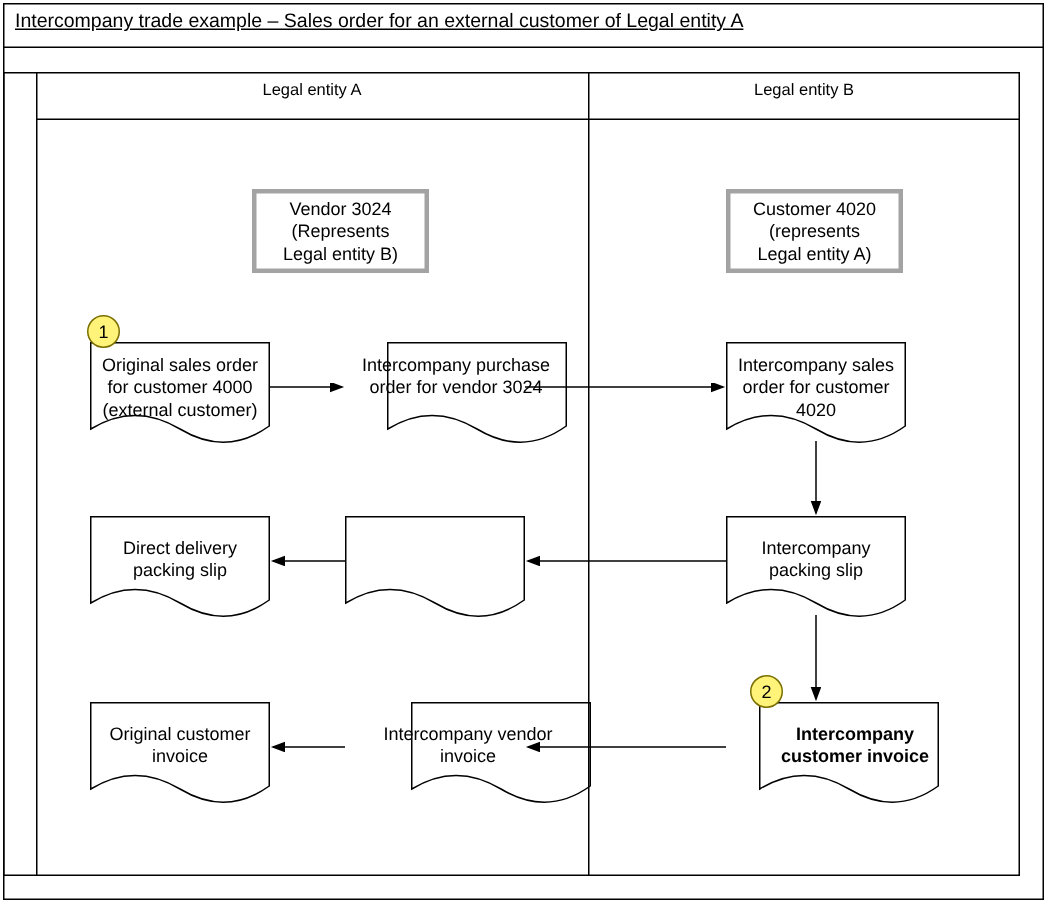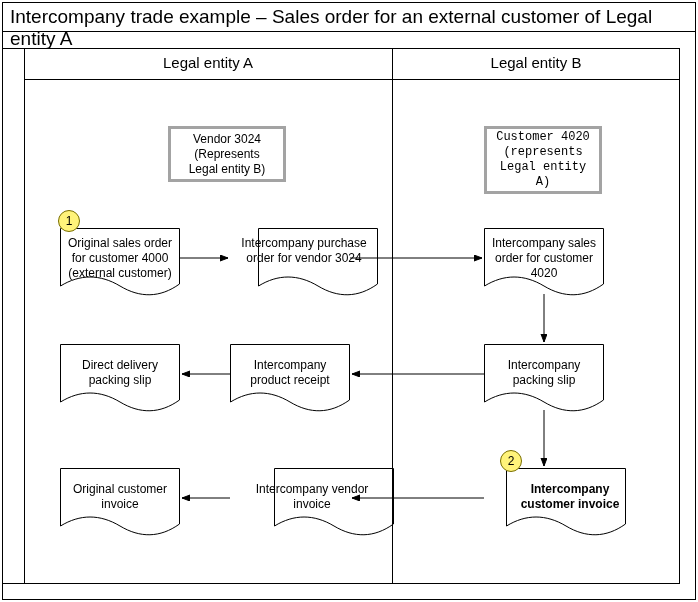--- a/index.html
+++ b/index.html
@@ -1,19 +1,19 @@
 <!DOCTYPE html>
 <html><head>
 <meta charset="utf-8">
 <style>
   html,body{margin:0;padding:0;background:#fff;font-family:"Segoe UI",Arial,sans-serif;font-size:12px;color:#000;}
   .root{position:relative;width:698px;height:602px;box-sizing:border-box;}
   .frame{position:absolute;border:1px solid #000;box-sizing:border-box;}
-  .main-title{position:absolute;left:10px;top:6px;font-size:19px;}
-  .col-title{font-size:15px;text-align:center;width:100%;position:absolute;top:6px;}
+  .main-title{position:absolute;left:10px;top:6px;font-size:13px;text-decoration:underline;}
+  .col-title{font-size:11px;text-align:center;width:100%;position:absolute;top:6px;}
   .box{position:absolute;border:3px solid #a3a3a3;box-sizing:border-box;padding:6px;text-align:center;display:flex;align-items:center;justify-content:center;line-height:1.25;}
   .doc{position:absolute;}
   .doc .doc-txt{position:absolute;left:6px;right:6px;top:8px;text-align:center;line-height:1.25;}
   .badge{position:absolute;width:20px;height:20px;border-radius:50%;background:#FFF37A;border:1px solid #7a6f00;display:flex;align-items:center;justify-content:center;font-size:12px;font-weight:400;}
   svg{position:absolute;overflow:visible;}
   svg line, svg path{stroke:#000;stroke-width:1;fill:none;}
   svg .head{fill:#000;}
 </style>
 </head>
 <body>
@@ -39,21 +39,21 @@
   </div>
   <div style="position:absolute;left:392px;top:48px;width:288px;height:32px;">
     <div class="col-title">Legal entity B</div>
   </div>
 
   <div class="box" style="left:168px;top:126px;width:118px;height:56px;">
     <span style="white-space:pre-line;">Vendor 3024
 (Represents
 Legal entity B)</span>
   </div>
-  <div class="box" style="left:484px;top:126px;width:118px;height:68px;font-family:Liberation Mono, monospace;">
+  <div class="box" style="left:484px;top:126px;width:118px;height:56px;">
     <span style="white-space:pre-line;">Customer 4020
 (represents
 Legal entity A)</span>
   </div>
 
   <div class="doc" style="left:60px;top:228px;width:120px;height:68px;">
     <svg width="120" height="68">
         <path d="M0.5 0.5 H119.5 V56 C100 70, 80 70, 60 58 C40 46, 20 46, 0.5 58 Z"></path>
       </svg>
     <div class="doc-txt">Original sales order for customer 4000 (external customer)</div>
@@ -74,21 +74,20 @@
   <div class="doc" style="left:60px;top:344px;width:120px;height:68px;">
     <svg width="120" height="68">
         <path d="M0.5 0.5 H119.5 V56 C100 70, 80 70, 60 58 C40 46, 20 46, 0.5 58 Z"></path>
       </svg>
     <div class="doc-txt" style="top:14px;">Direct delivery packing slip</div>
   </div>
   <div class="doc" style="left:230px;top:344px;width:120px;height:68px;">
     <svg width="120" height="68">
         <path d="M0.5 0.5 H119.5 V56 C100 70, 80 70, 60 58 C40 46, 20 46, 0.5 58 Z"></path>
       </svg>
-    <div class="doc-txt" style="top:14px;">Intercompany product receipt</div>
   </div>
   <div class="doc" style="left:60px;top:468px;width:120px;height:68px;">
     <svg width="120" height="68">
         <path d="M0.5 0.5 H119.5 V56 C100 70, 80 70, 60 58 C40 46, 20 46, 0.5 58 Z"></path>
       </svg>
     <div class="doc-txt" style="top:14px;">Original customer invoice</div>
   </div>
 
   <div class="doc" style="left:484px;top:344px;width:120px;height:68px;">
     <svg width="120" height="68">

